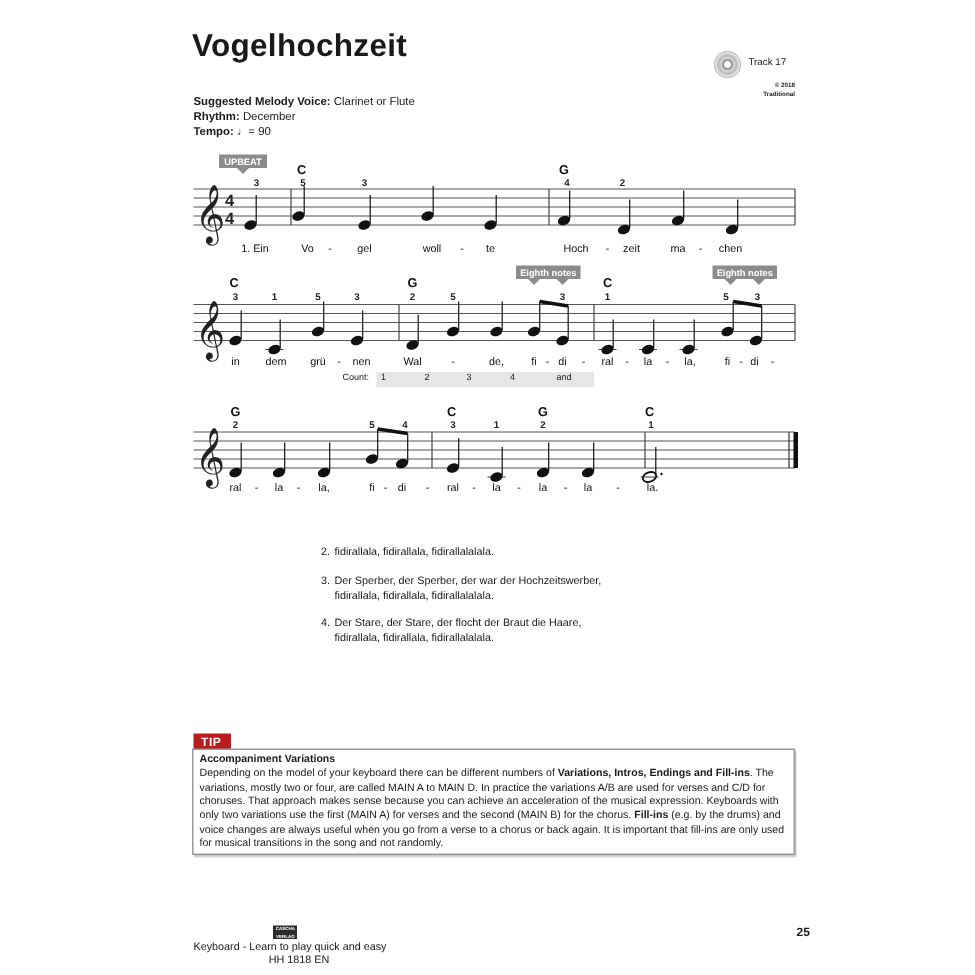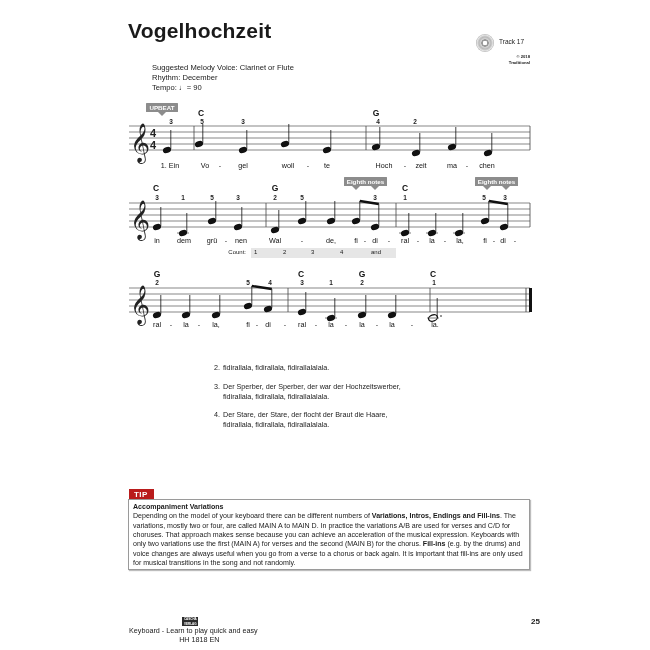--- a/index.html
+++ b/index.html
@@ -1,21 +1,21 @@
 <!DOCTYPE html>
 <html><head>
 <meta charset="utf-8">
 <style>
   html, body { margin:0; padding:0; background:#ffffff; }
   body { width:650px; height:650px; position:relative; overflow:hidden;
          font-family:"Liberation Sans", sans-serif; color:#1a1a1a; }
   .abs { position:absolute; }
   .title { left:128px; top:19px; font-size:21px; font-weight:bold; letter-spacing:0.2px; }
   .meta { left:129px; font-size:7.6px; line-height:10px; }
-  .meta b { font-weight:normal;margin-left:23px; }
+  .meta b { font-weight:bold; }
   .track { left:476px; top:32px; width:60px; height:40px; }
   .cd { position:absolute; left:0; top:2px; width:18px; height:18px; border-radius:50%;
         background:radial-gradient(circle, #fff 0 2px, #9a9a9a 2.5px 3.5px, #d8d8d8 4px, #b9b9b9 6px, #e6e6e6 8px, #a6a6a6 9px); }
   .track-label { position:absolute; left:23px; top:6px; font-size:6.5px; }
   .copy { position:absolute; right:6px; top:22px; font-size:4.2px; text-align:right; line-height:5.5px; font-weight:bold; }
   svg text { font-family:"Liberation Sans", sans-serif; }
   .verses { left:214px; top:363px; font-size:7.2px; line-height:10px; }
   .verse { margin-bottom:8.5px; display:flex; }
   .verse .num { width:9px; }
   .tip-tag { left:129px; top:489px; background:#b91c1c; color:#fff; font-weight:bold;

